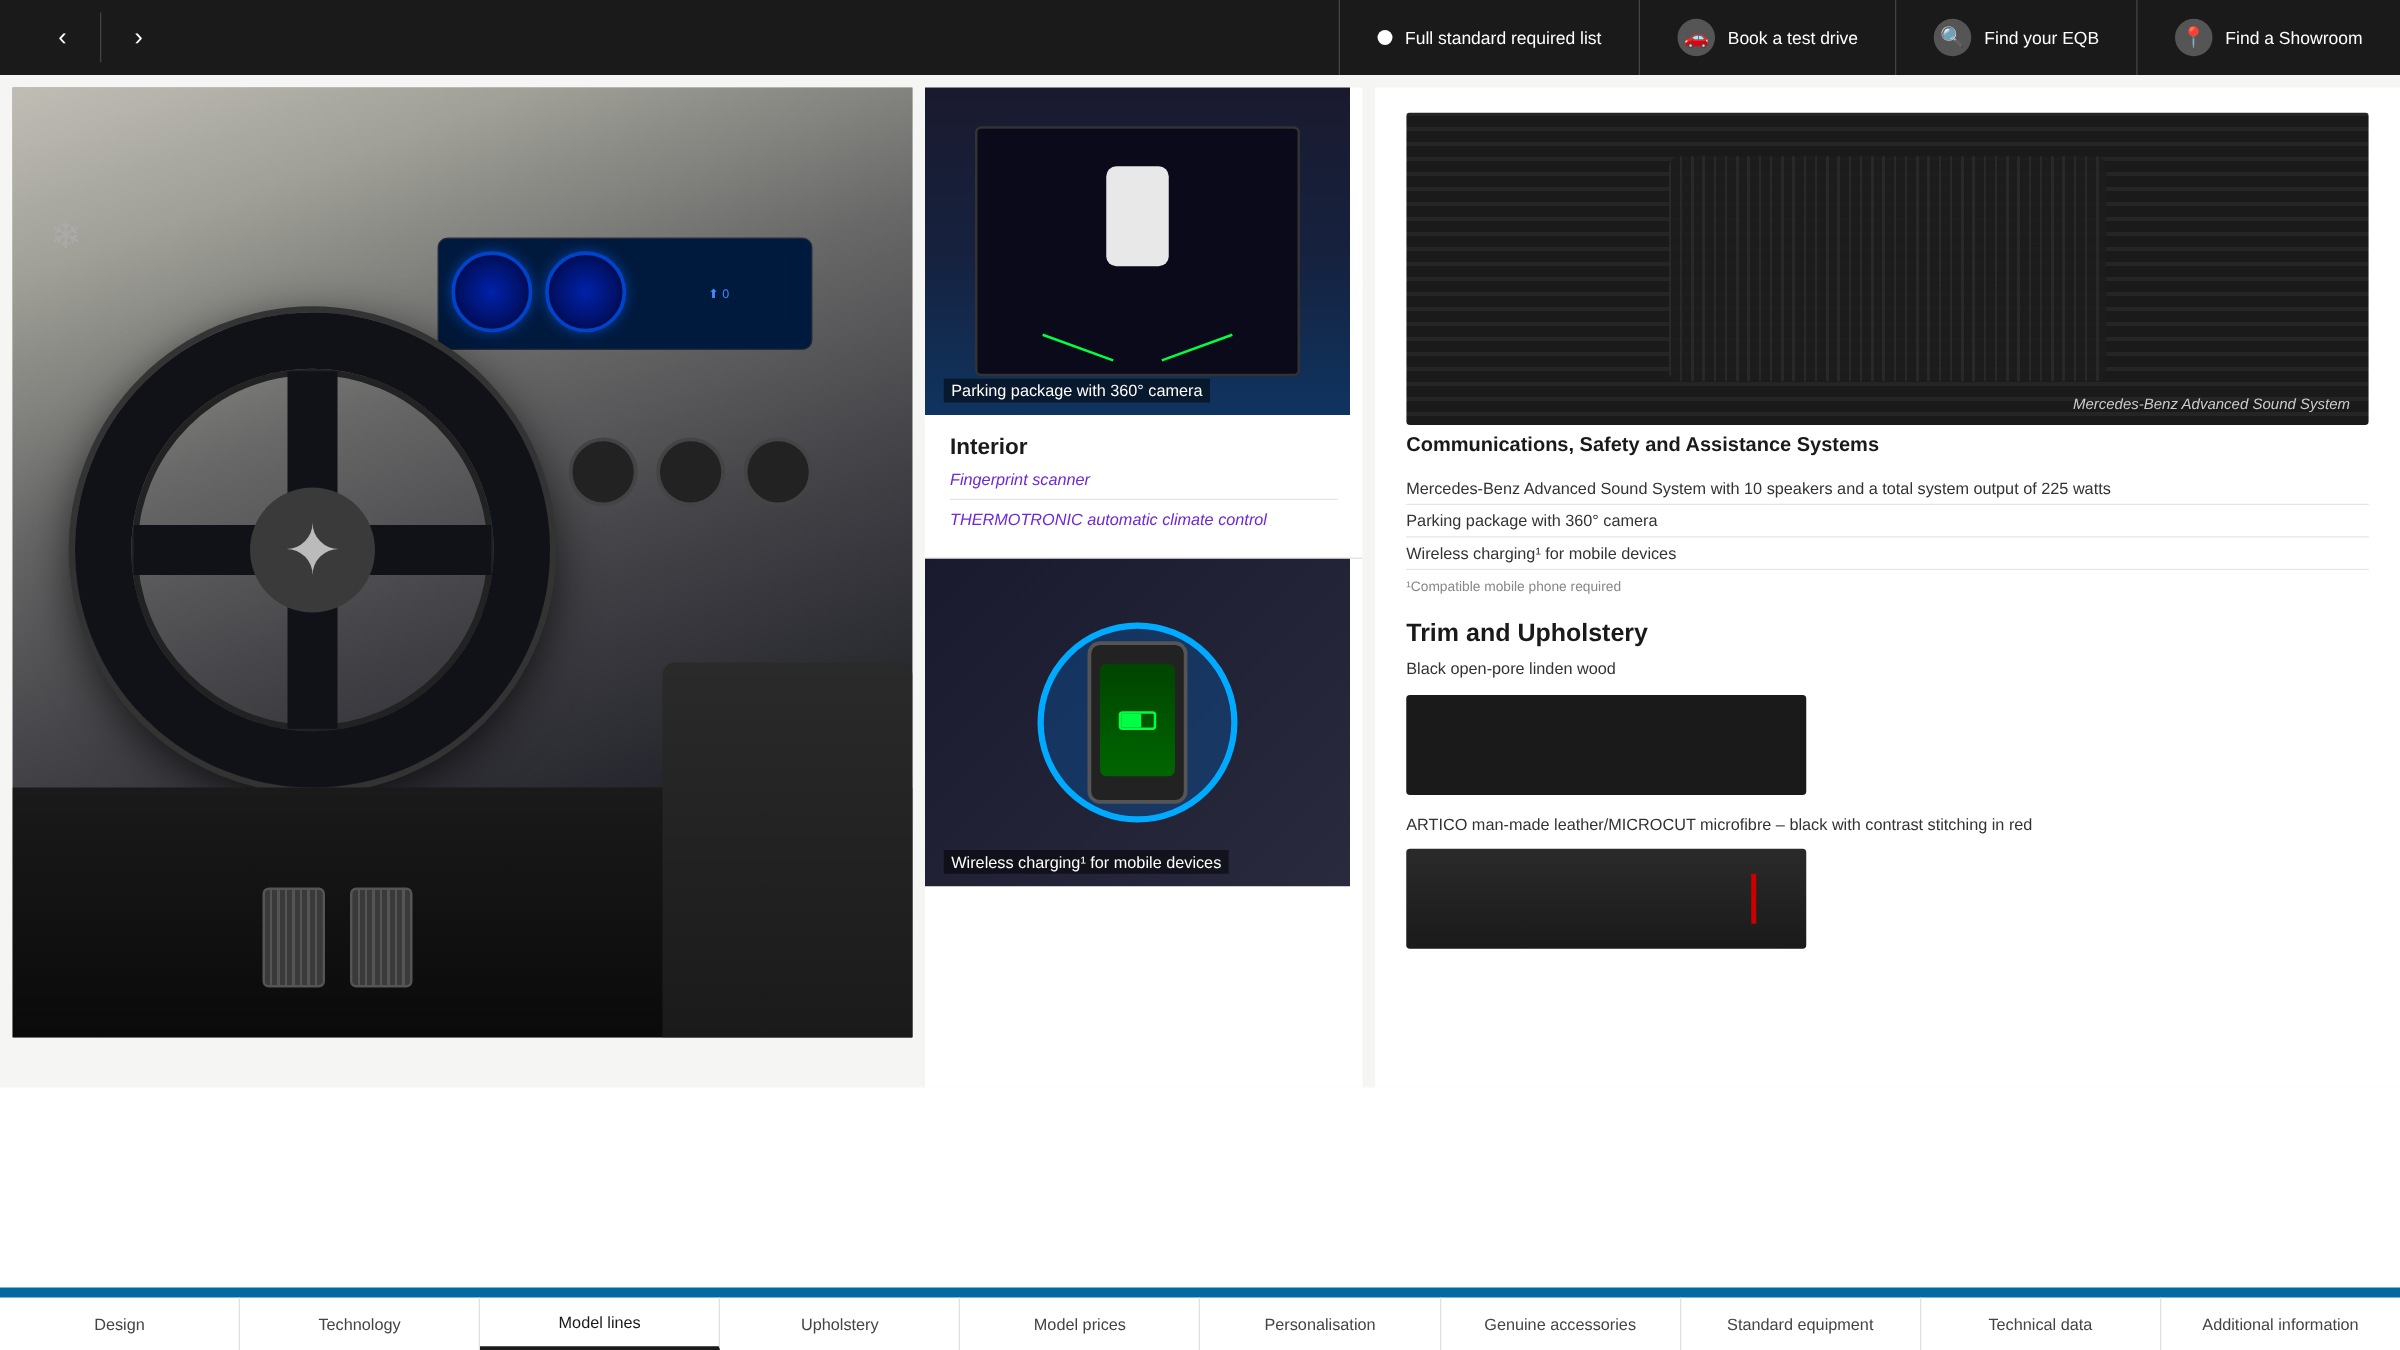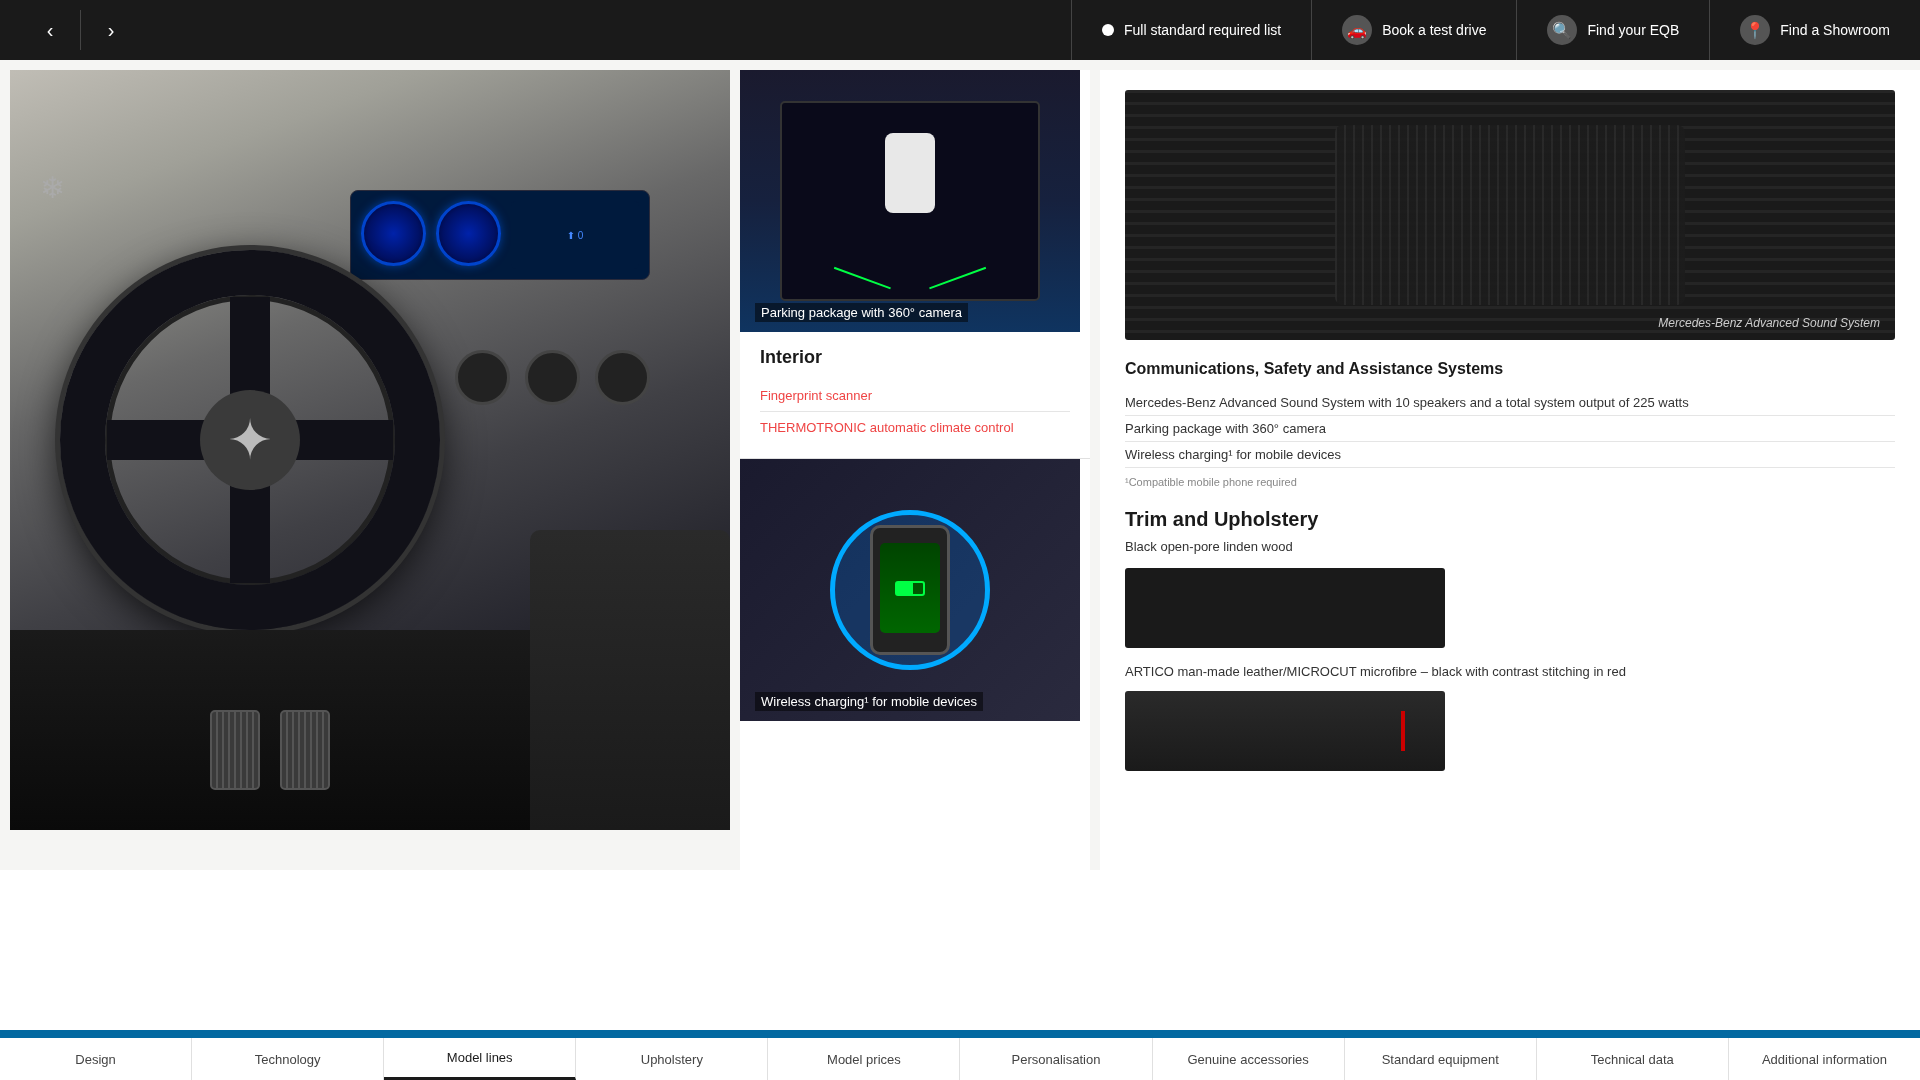--- a/index.html
+++ b/index.html
@@ -219,28 +219,28 @@
     
     .interior-section {
       padding: 15px 20px;
       border-bottom: 1px solid #e0e0e0;
     }
 
     .interior-title {
       font-size: 18px;
       font-weight: bold;
       color: #1a1a1a;
-      margin-bottom: 12px;
     }
 
     .feature-list-item {
       padding: 8px 0;
       border-bottom: 1px solid #e5e5e5;
       font-size: 13px;
-      color: #ef4444;
+      color: #6d28d9;
+      font-style: italic;
     }
 
     .feature-list-item:last-child {
       border-bottom: none;
     }
 
     
     .info-section {
       margin-bottom: 20px;
     }
@@ -663,21 +663,21 @@
             </div>
           </div>
         </div>
         <div class="label">Wireless charging¹ for mobile devices</div>
       </div>
 
     </div>
 
     <div class="right-content">
 
-      <div style="width:100%;height:250px;background:#701a75;margin-bottom:20px;position:relative;overflow:hidden;border-radius:3px;">
+      <div style="width:100%;height:250px;background:#701a75;margin-bottom:8px;position:relative;overflow:hidden;border-radius:3px;">
         <div style="width:100%;height:100%;background:repeating-linear-gradient(180deg,#252525 0px,#252525 3px,#1a1a1a 3px,#1a1a1a 12px);display:flex;align-items:center;justify-content:center;">
           <div style="width:350px;height:180px;background:repeating-linear-gradient(90deg,#2a2a2a 0px,#2a2a2a 2px,#1c1c1c 2px,#1c1c1c 9px);border-radius:8px;opacity:0.9;"></div>
         </div>
         <div style="position:absolute;bottom:10px;right:15px;color:#ccc;font-size:12px;font-style:italic;">Mercedes-Benz Advanced Sound System</div>
       </div>
 
       <div class="info-section">
         <div class="section-title">Communications, Safety and Assistance Systems</div>
         <div class="info-item">Mercedes-Benz Advanced Sound System with 10 speakers and a total system output of 225 watts</div>
         <div class="info-item">Parking package with 360° camera</div>

